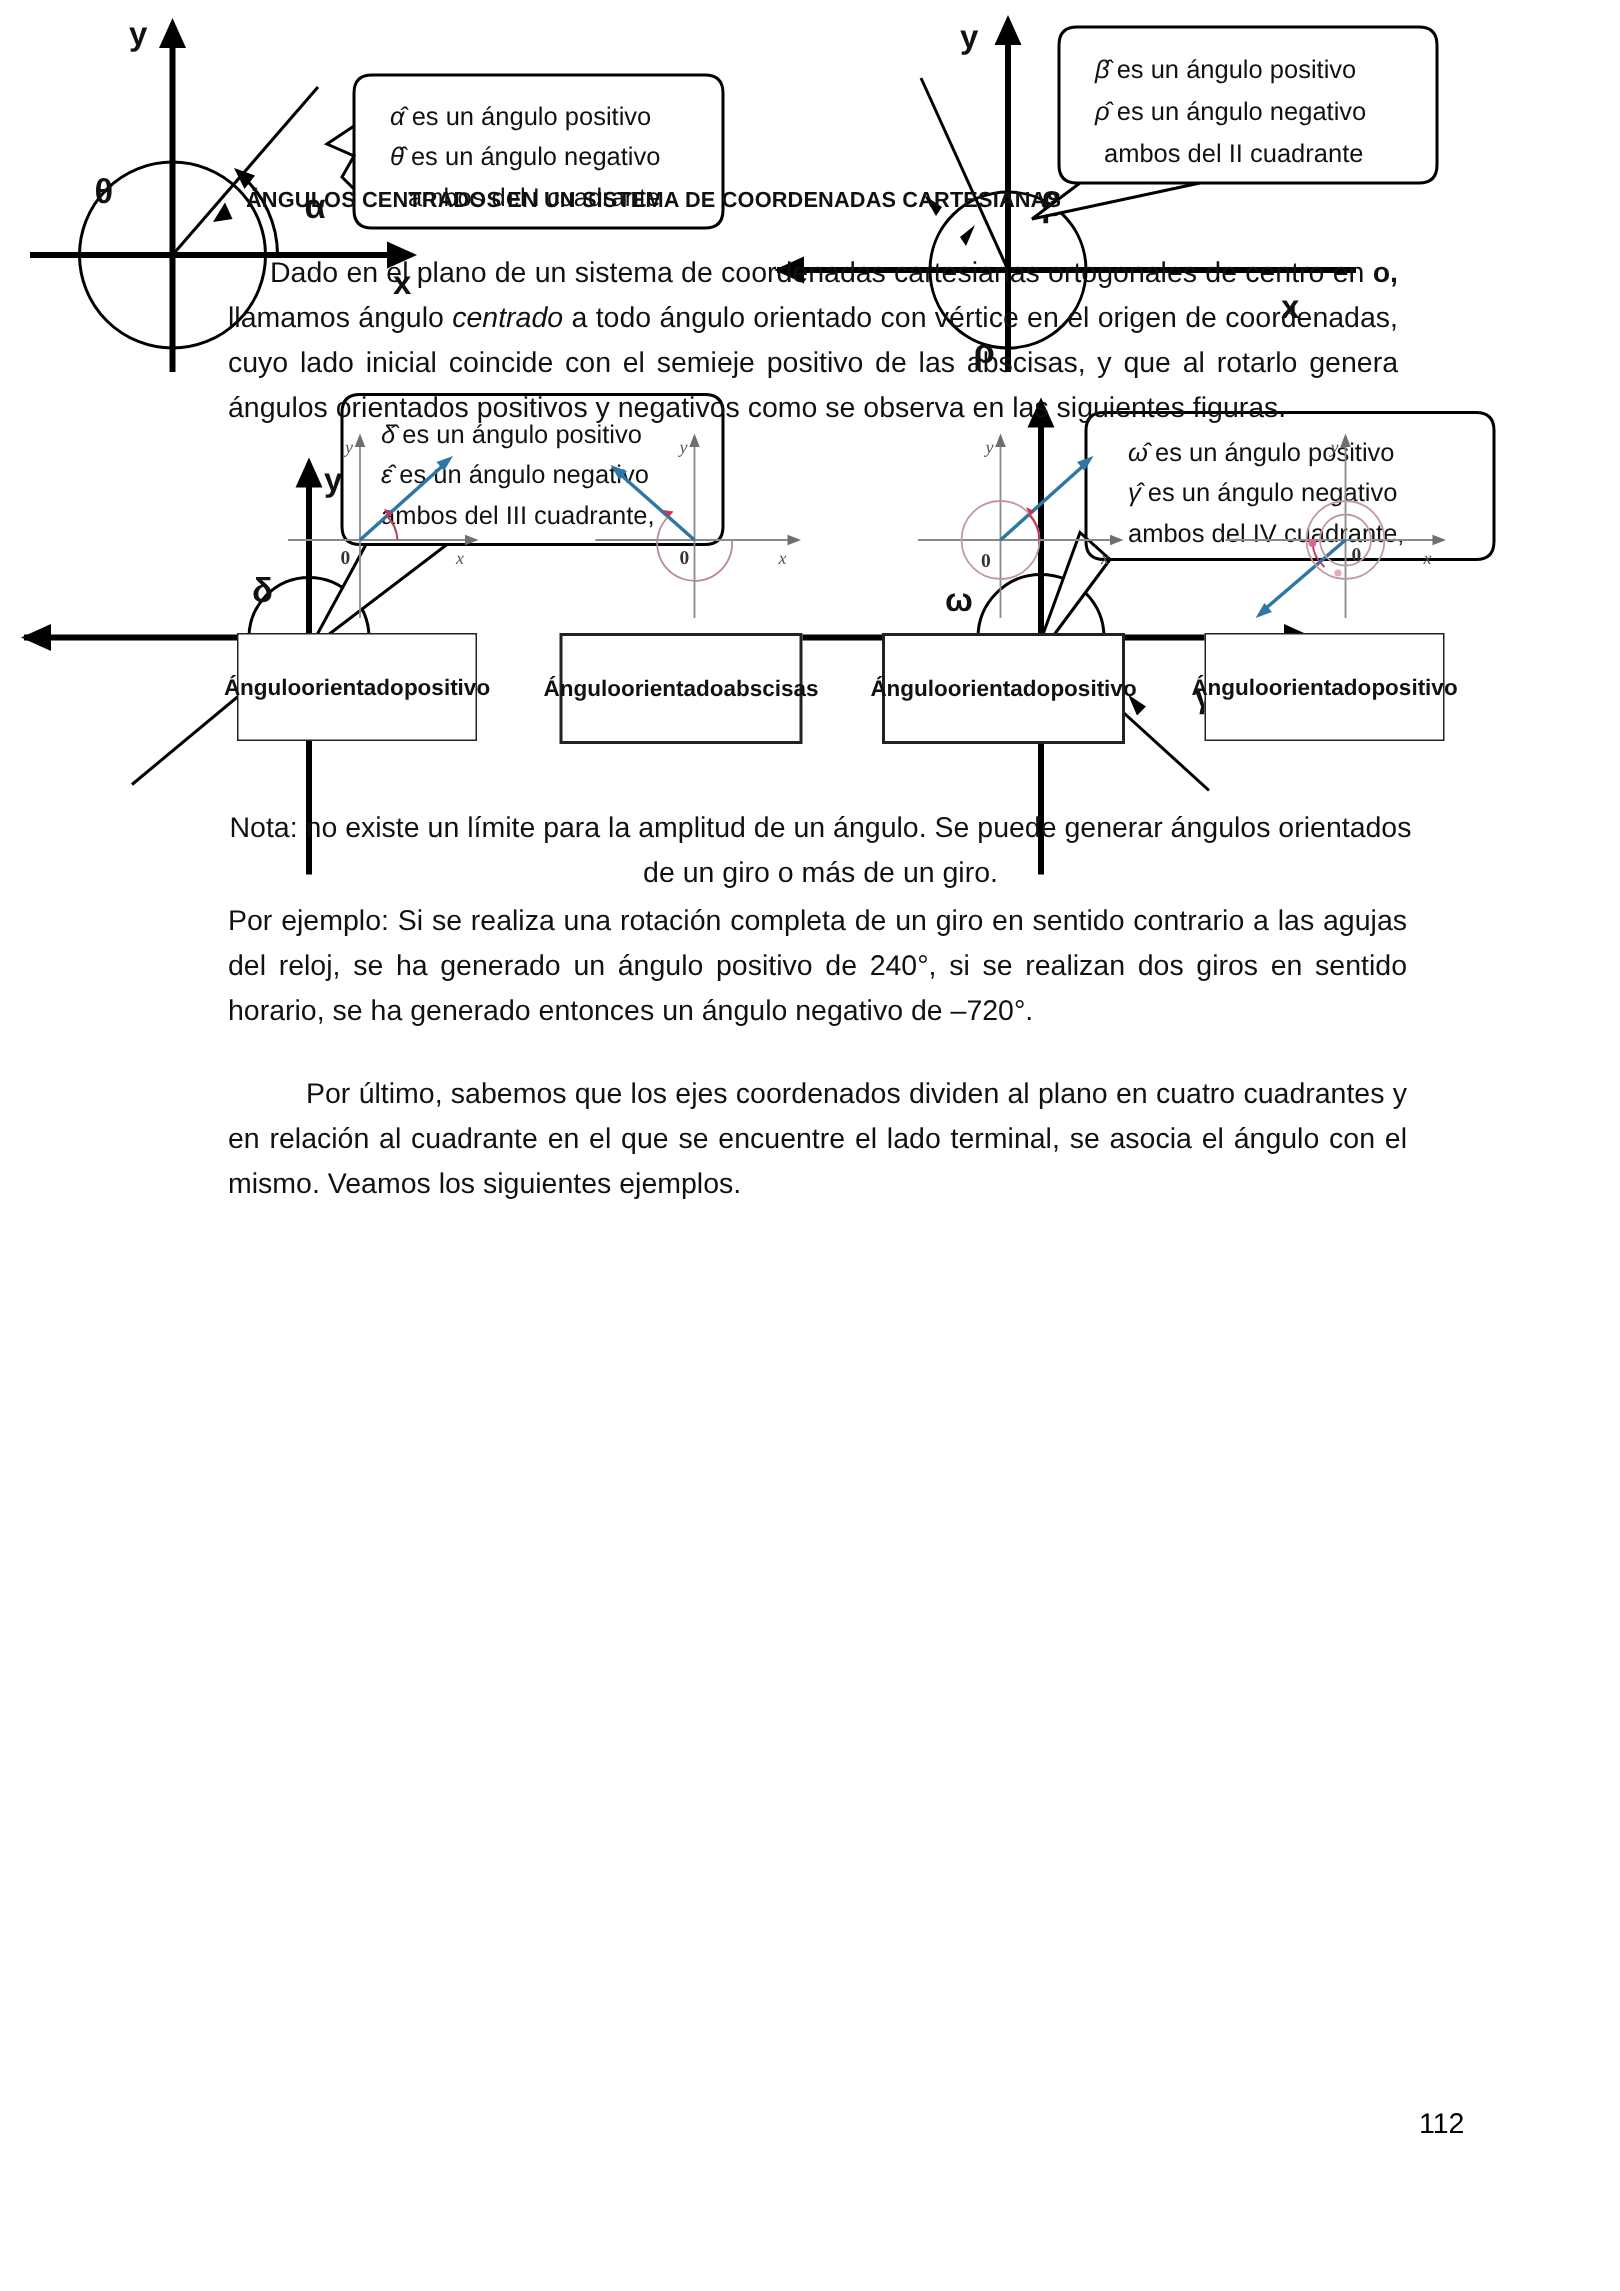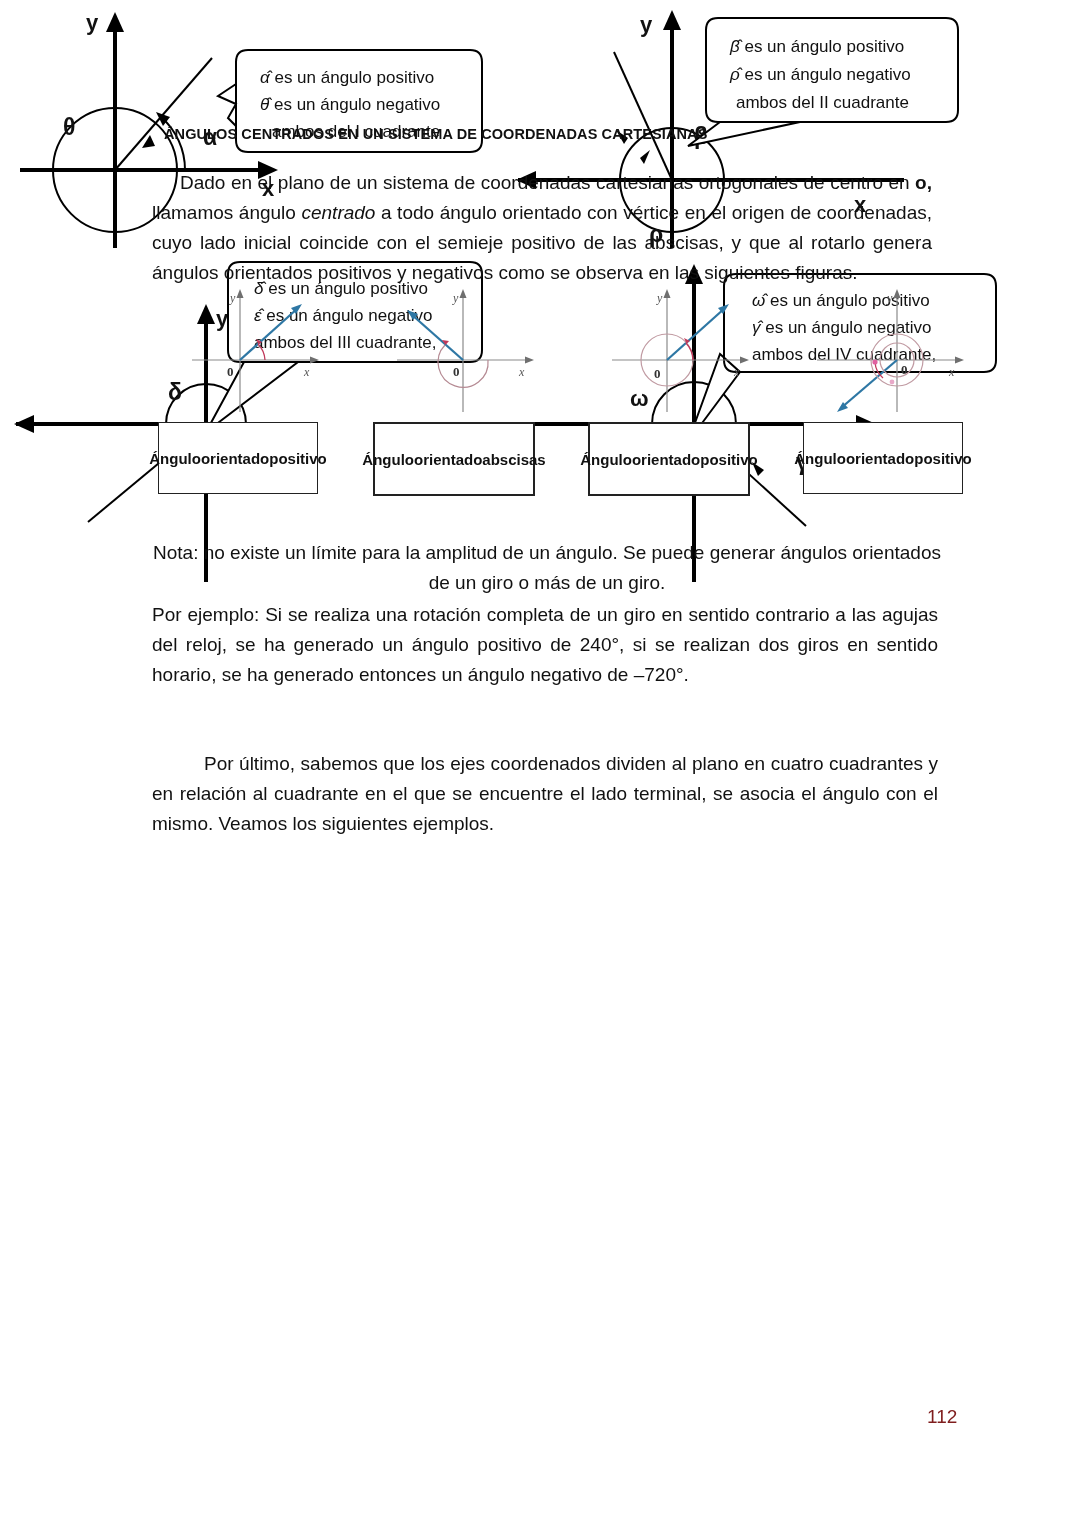--- a/index.html
+++ b/index.html
@@ -40,22 +40,22 @@
     border:1.6px solid #222; background:#fff;
     display:flex; align-items:center; justify-content:center;
     font-size:15px; font-weight:bold; line-height:19px; color:#111;
   }
   .capbox.thick{border-width:2.2px;}
 
   .callout-txt{font-family:"Liberation Sans", sans-serif; font-size:17px; fill:#111;}
   .callout-txt .it{font-style:italic;}
 
   .pagenum{
-    position:absolute; left:927px; top:1406px;
-    font-size:19px; color:#7f1d1d;
+    position:absolute; left:946px; top:1406px;
+    font-size:19px; color:#000000;
   }
 </style>
 </head>
 <body>
 
 <div class="page">
 
   
   <div class="heading">ÁNGULOS CENTRADOS EN UN SISTEMA DE COORDENADAS CARTESIANAS</div>
 
@@ -156,21 +156,21 @@
     </div>
   </div>
 
   
   <div class="para noj" style="left:152px; top:538px; width:790px;">Nota: no existe un límite para la amplitud de un ángulo. Se puede generar ángulos orientados de un giro o más de un giro.</div>
 
   
   <div class="para" style="left:152px; top:600px; width:786px;">Por ejemplo: Si se realiza una rotación completa de un giro en sentido contrario a las agujas del reloj, se ha generado un ángulo positivo de 240°, si se realizan dos giros en sentido horario, se ha generado entonces un ángulo negativo de –720°.</div>
 
   
-  <div class="para" style="left:152px; top:715px; width:786px;margin-top:34px;">
+  <div class="para" style="left:152px; top:715px; width:786px;">
     <span class="ind2"></span><span>Por último, sabemos que los ejes coordenados dividen al plano en cuatro cuadrantes y en relación al cuadrante en el que se encuentre el lado terminal, se asocia el ángulo con el mismo. Veamos los siguientes ejemplos.</span>
   </div>
 
   
   <svg class="bigdiag" style="left:160px; top:805px;" width="500" height="250" viewBox="0 0 500 250">
 
     <line x1="20" y1="170" x2="262" y2="170" stroke="#000" stroke-width="4"></line>
     <path d="M258 161 L278 170 L258 179 Z" fill="#000"></path>
     <line x1="115" y1="248" x2="115" y2="28" stroke="#000" stroke-width="4"></line>
     <path d="M106 32 L115 12 L124 32 Z" fill="#000"></path>

